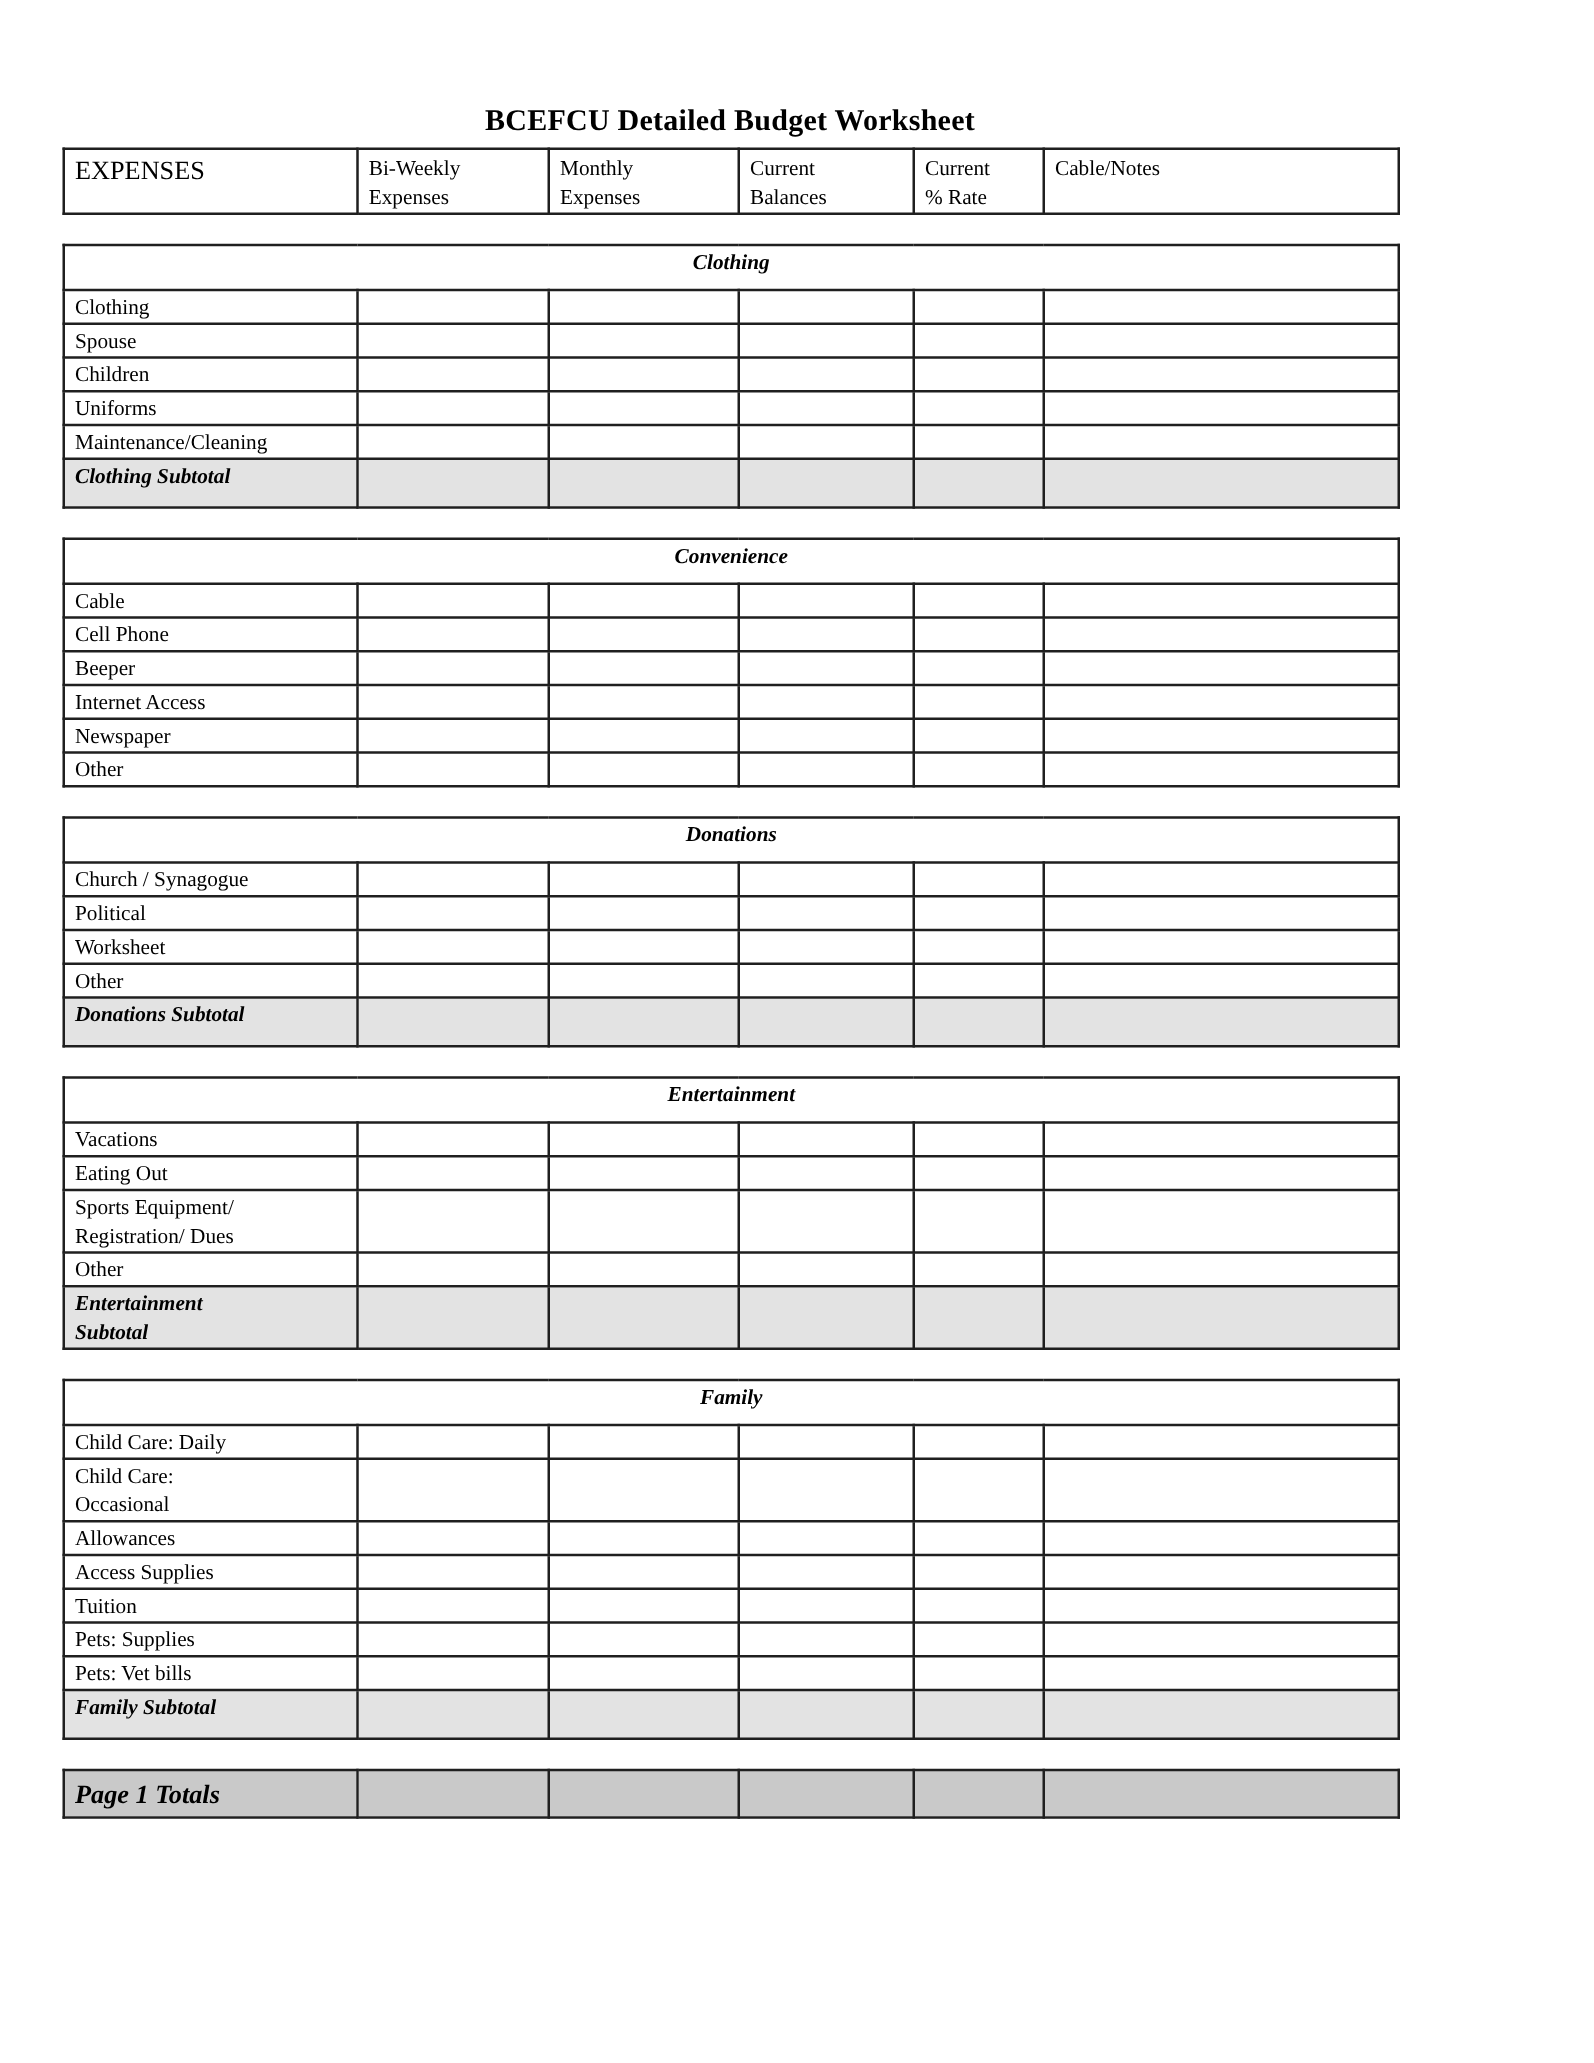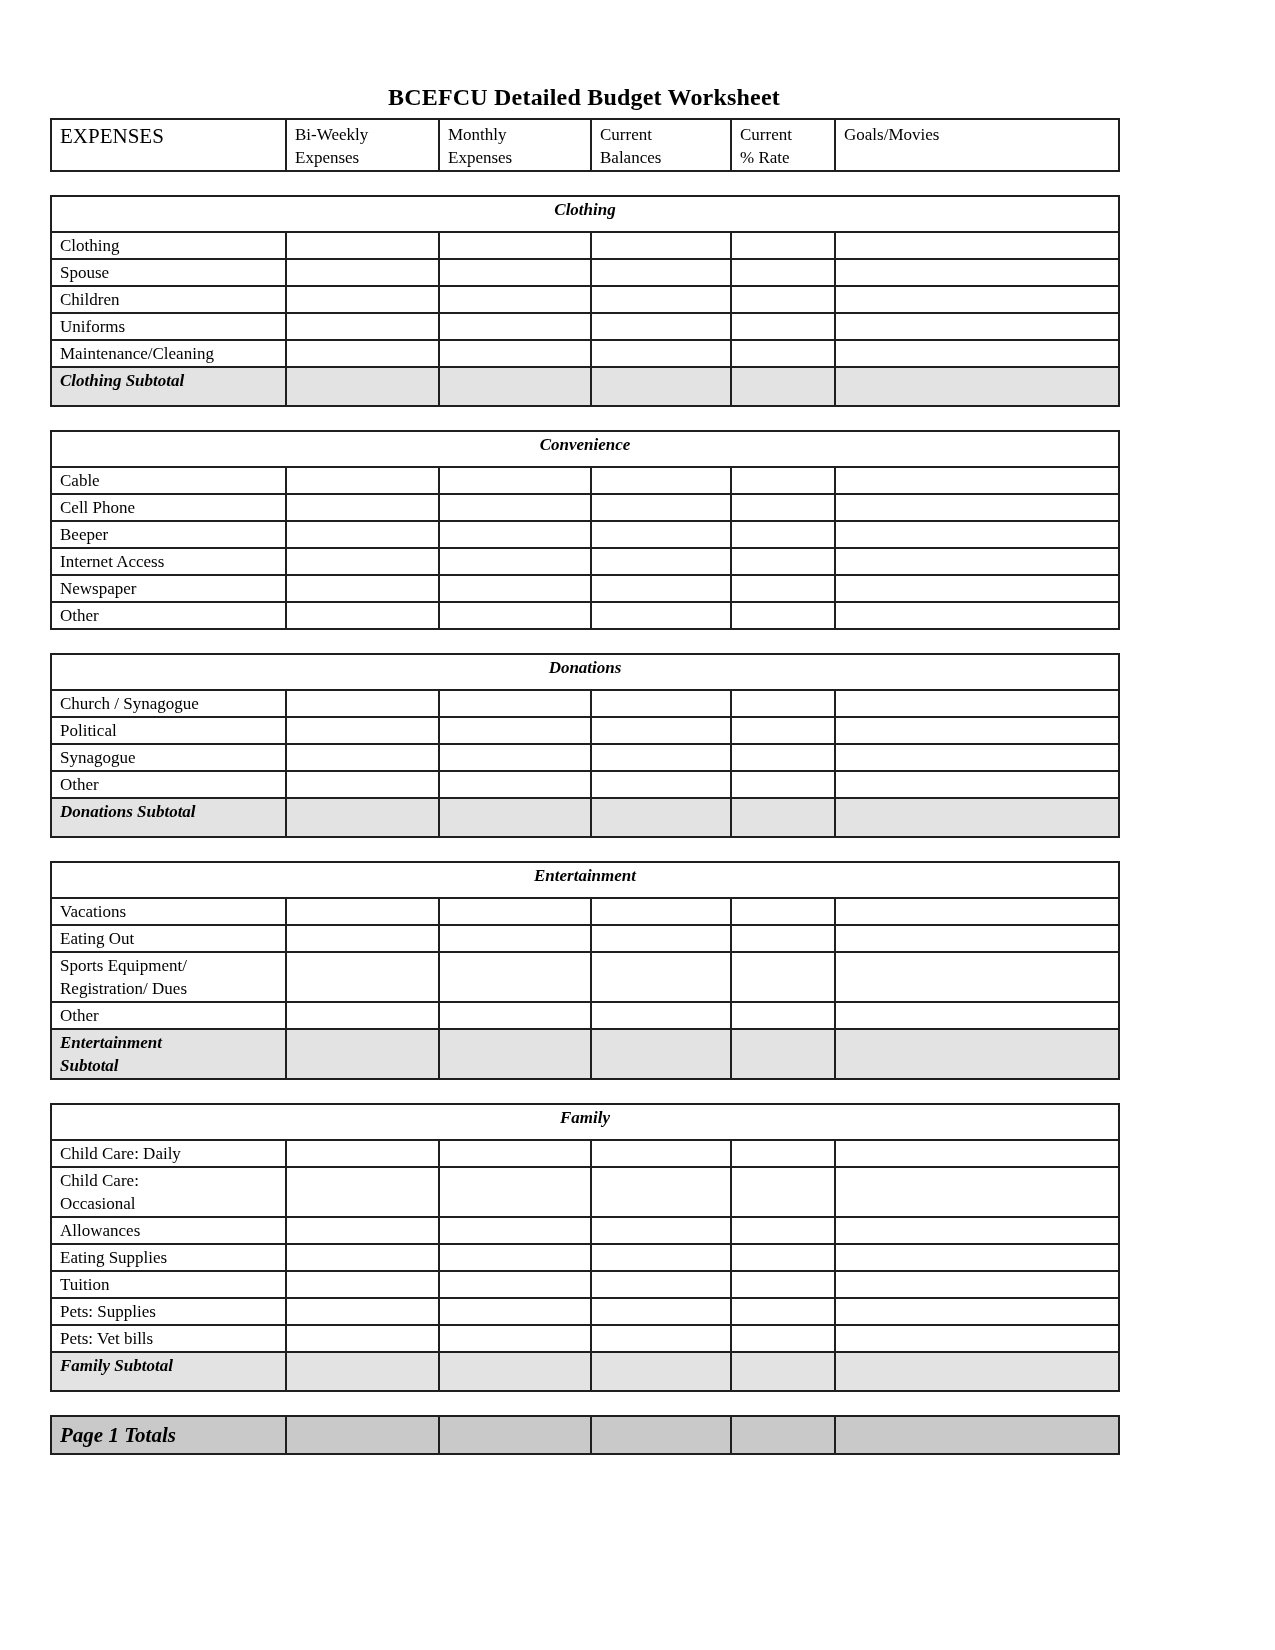--- a/index.html
+++ b/index.html
@@ -93,21 +93,21 @@
       <tr>
         <td class="expenses-cell">EXPENSES</td>
         <td>Bi-Weekly
 Expenses</td>
         <td>Monthly
 Expenses</td>
         <td>Current
 Balances</td>
         <td>Current
 % Rate</td>
-        <td>Goals/Movies</td>
+        <td>Cable/Notes</td>
       </tr>
     </tbody>
   </table>
 
   <table class="tbl">
     <colgroup>
         <col style="width:235px">
         <col style="width:153px">
         <col style="width:152px">
         <col style="width:140px">
@@ -256,21 +256,21 @@
         </tr>
       <tr class="row">
           <td class="lbl">Political</td>
           <td></td>
           <td></td>
           <td></td>
           <td></td>
           <td></td>
         </tr>
       <tr class="row">
-          <td class="lbl">Synagogue</td>
+          <td class="lbl">Worksheet</td>
           <td></td>
           <td></td>
           <td></td>
           <td></td>
           <td></td>
         </tr>
       <tr class="row">
           <td class="lbl">Other</td>
           <td></td>
           <td></td>
@@ -379,21 +379,21 @@
         </tr>
       <tr class="row">
           <td class="lbl">Allowances</td>
           <td></td>
           <td></td>
           <td></td>
           <td></td>
           <td></td>
         </tr>
       <tr class="row">
-          <td class="lbl">Eating Supplies</td>
+          <td class="lbl">Access Supplies</td>
           <td></td>
           <td></td>
           <td></td>
           <td></td>
           <td></td>
         </tr>
       <tr class="row">
           <td class="lbl">Tuition</td>
           <td></td>
           <td></td>

